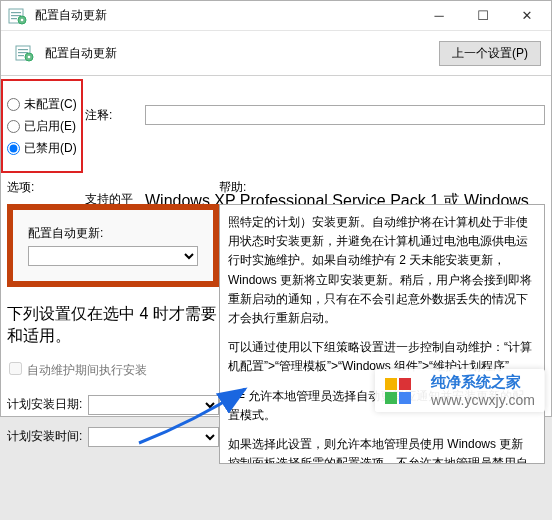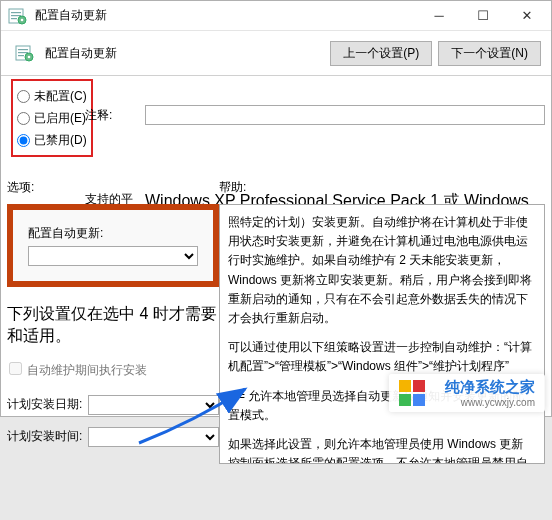--- a/index.html
+++ b/index.html
@@ -14,21 +14,21 @@
 .wbtn { width: 44px; height: 30px; display: flex; align-items: center; justify-content: center; font-size: 13px; color: #333; cursor: pointer; }
 
 .subhdr { height: 44px; display: flex; align-items: center; padding: 0 10px; }
 .subhdr .icon { width: 28px; height: 24px; display: flex; align-items: center; justify-content: center; }
 .subhdr .label { font-size: 12px; flex: 1; padding-left: 6px; }
 .navbtns { display: flex; gap: 6px; }
 .nbtn { border: 1px solid #adadad; background: #e1e1e1; font-size: 12px; padding: 3px 12px; cursor: pointer; }
 
 .divider { border-top: 1px solid #d0d0d0; margin: 0; }
 
-.radios { position: absolute; left: 10px; top: 78px; border: 2px solid #d22; padding: 4px 4px; }
+.radios { position: absolute; left: 0; top: 78px; border: 2px solid #d22; padding: 12px 4px; }
 .rrow { display: flex; align-items: center; font-size: 12px; height: 22px; gap: 4px; }
 .rrow input { margin: 0; }
 
 .form-area { position: absolute; left: 84px; top: 80px; right: 6px; }
 .frow { display: flex; font-size: 12px; margin-bottom: 6px; margin-top: 24px; }
 .frow .flabel { width: 60px; padding-top: 2px; }
 .frow .fcnt { flex: 1; }
 .txtin { width: 100%; border: 1px solid #a9a9a9; height: 20px; padding: 0 4px; font-size: 12px; }
 .platform-text { font-size: 16px; line-height: 1.5; }
 
@@ -49,21 +49,21 @@
 
 .descbox { border: 1px solid #a9a9a9; padding: 8px 10px 8px 8px; font-size: 12px; line-height: 1.6; height: 260px; overflow-y: auto; background: #fff; position: relative; }
 .descbox p { margin-bottom: 10px; }
 
 .arrow-svg { position: absolute; left: 134px; top: 380px; pointer-events: none; }
 
 .watermark { position: absolute; right: 6px; bottom: 4px; background: rgba(255,255,255,0.92); padding: 4px 10px; display: flex; align-items: center; gap: 20px; border-radius: 3px; box-shadow: 0 0 6px rgba(0,0,0,0.15); }
 .wm-logo { display: flex; gap: 2px; }
 .wm-sq { width: 12px; height: 12px; }
 .wm-name { font-size: 15px; font-weight: bold; color: #2878d8; }
-.wm-url { font-size: 10px; color: #777; text-align: right; }
+.wm-url { font-size: 14px; color: #777; }
 
 
 .descbox::-webkit-scrollbar { width: 14px; }
 .descbox::-webkit-scrollbar-track { background: #f0f0f0; }
 .descbox::-webkit-scrollbar-thumb { background: #c0c0c0; }
 
 
 .doc-icon svg { width: 20px; height: 18px; }
 </style>
 </head>
@@ -97,21 +97,20 @@
           <rect x="3" y="5" width="10" height="1.2" fill="#7aa"></rect>
           <rect x="3" y="8" width="10" height="1.2" fill="#7aa"></rect>
           <rect x="3" y="11" width="6" height="1.2" fill="#7aa"></rect>
           <circle cx="14" cy="13" r="4" fill="#6b8" stroke="#3a6"></circle>
           <circle cx="14" cy="13" r="1.3" fill="#fff"></circle>
         </svg>
     </span>
     <span class="label">配置自动更新</span>
     <div class="navbtns">
       <button class="nbtn">上一个设置(P)</button>
-      <button class="nbtn">下一个设置(N)</button>
     </div>
   </div>
 
   <div class="divider"></div>
 
   <div class="radios">
     <label class="rrow">
       <input type="radio" name="cfg" style="">
       <span>未配置(C)</span>
     </label>

